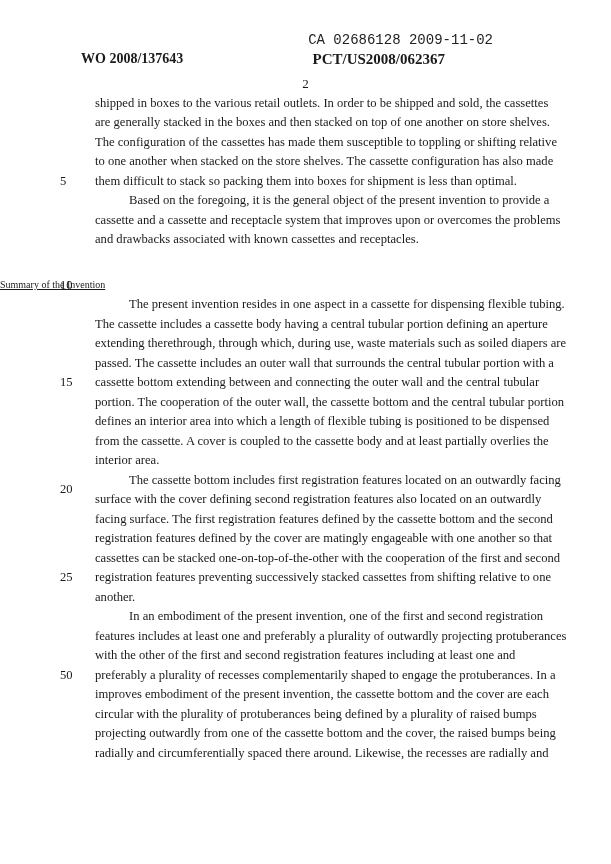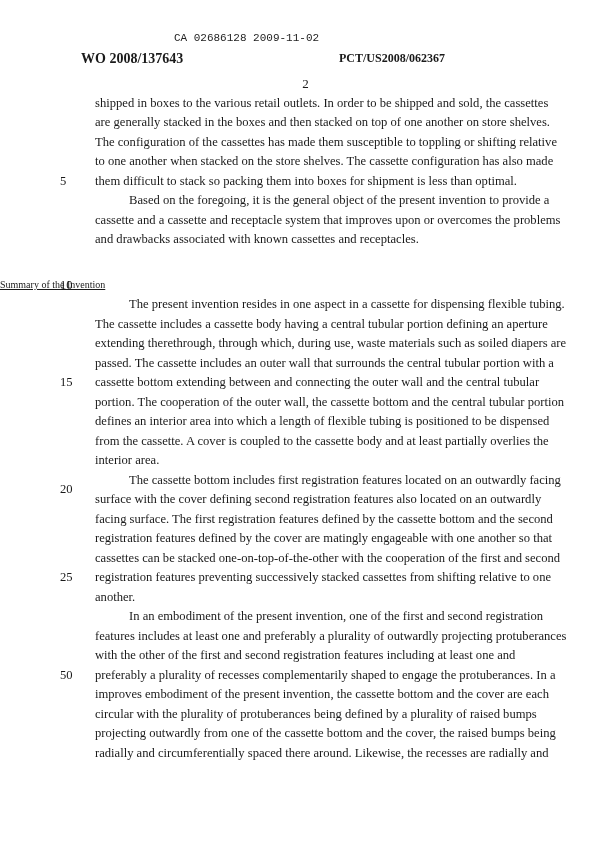--- a/index.html
+++ b/index.html
@@ -1,21 +1,21 @@
 <!DOCTYPE html>
 <html><head>
 <meta charset="utf-8">
 <style>
   html, body { margin: 0; padding: 0; background: #ffffff; }
   body { width: 611px; height: 864px; position: relative; overflow: hidden;
          font-family: "Liberation Serif", "DejaVu Serif", serif; color: #1a1a1a; }
-  .ca { position: absolute; top: 32px; left: 0; width: 493px; text-align: center;
-        font-family: "Liberation Mono", "DejaVu Sans Mono", monospace; font-size: 11px; color: #222; }
+  .ca { position: absolute; top: 32px; left: 0; width: 493px; text-align: right;
+        font-family: "Liberation Mono", "DejaVu Sans Mono", monospace; font-size: 14px; color: #222; }
   .wo { position: absolute; top: 51px; left: 81px; font-weight: bold; font-size: 14px; }
-  .pct { position: absolute; top: 51px; right: 166px; font-weight: bold; font-size: 12px; text-align: center; }
+  .pct { position: absolute; top: 51px; right: 166px; font-weight: bold; font-size: 15px; text-align: center; }
   .pageno { position: absolute; top: 76px; left: 0; width: 611px; text-align: center; font-size: 13px; }
   .line { position: absolute; left: 95px; width: 440px; font-size: 12.6px; white-space: nowrap; line-height: 16px; }
   .line.indent { left: 129px; }
   .lnum { position: absolute; left: 60px; font-size: 12.6px; line-height: 16px; }
   .heading { position: absolute; left: 0; width: 611px; text-align: left; font-size: 10px; text-decoration: underline; line-height: 16px; }
 </style>
 </head>
 <body>
 
 <div class="ca">CA 02686128 2009-11-02</div>

